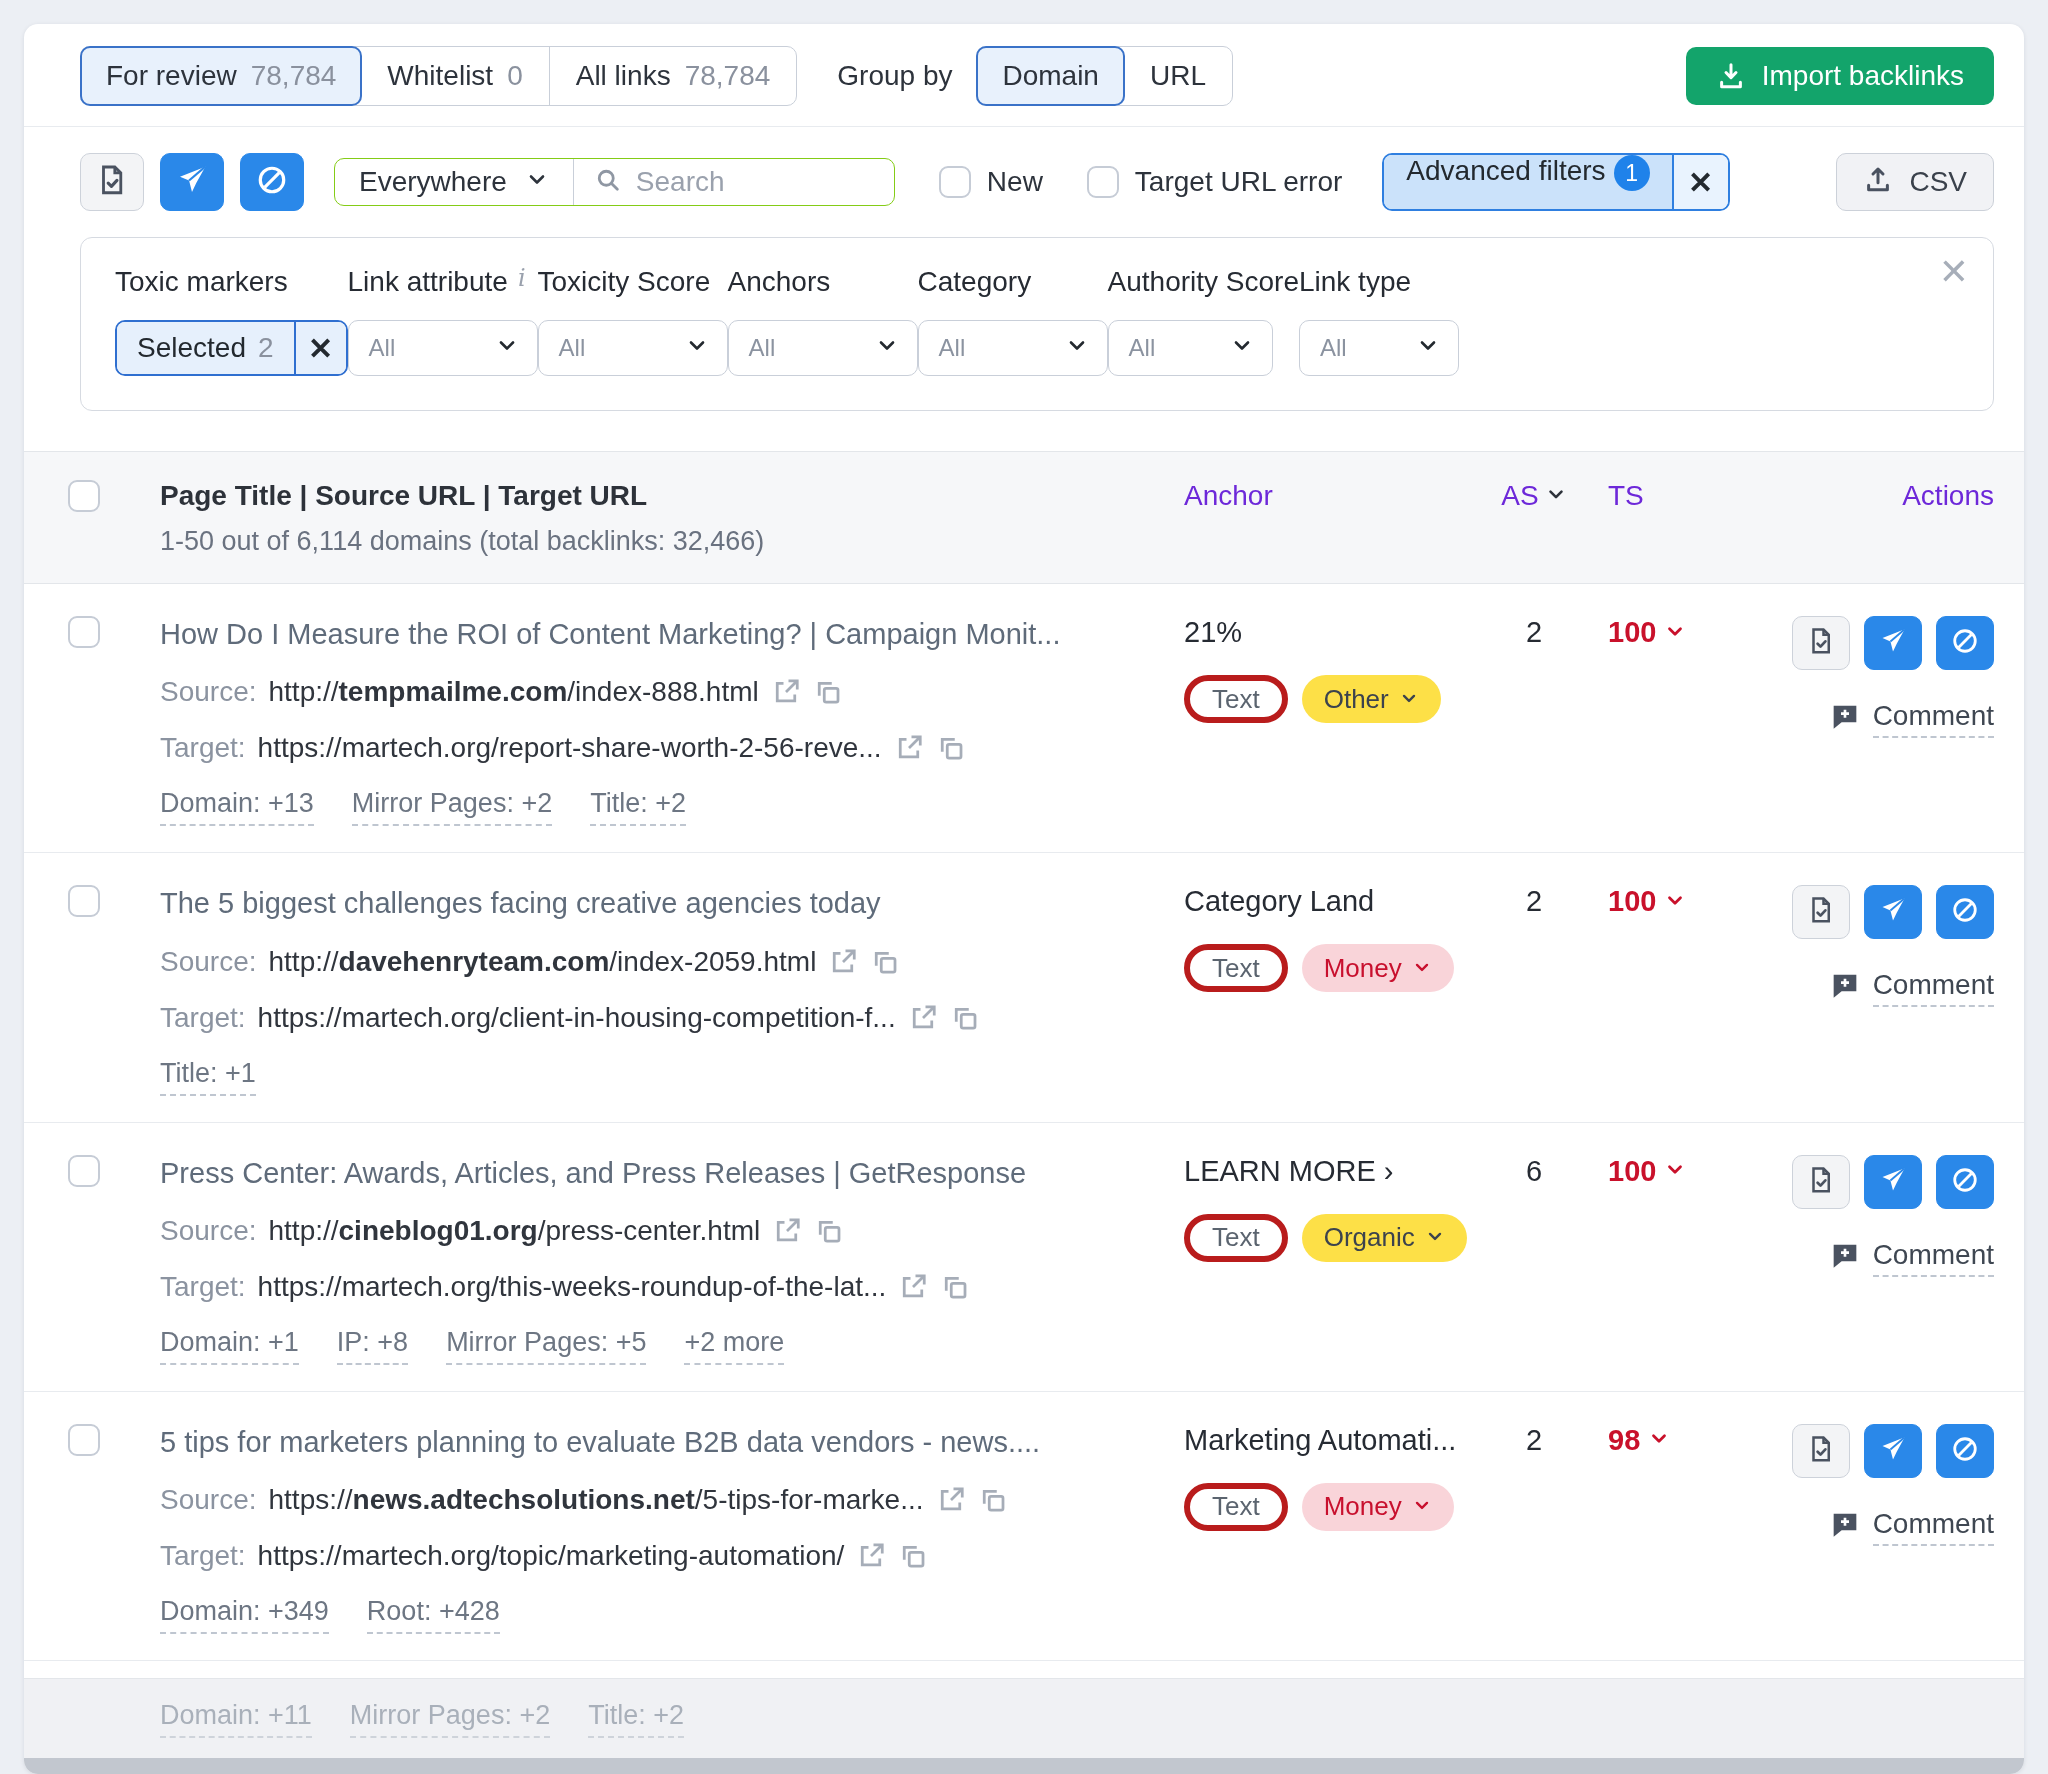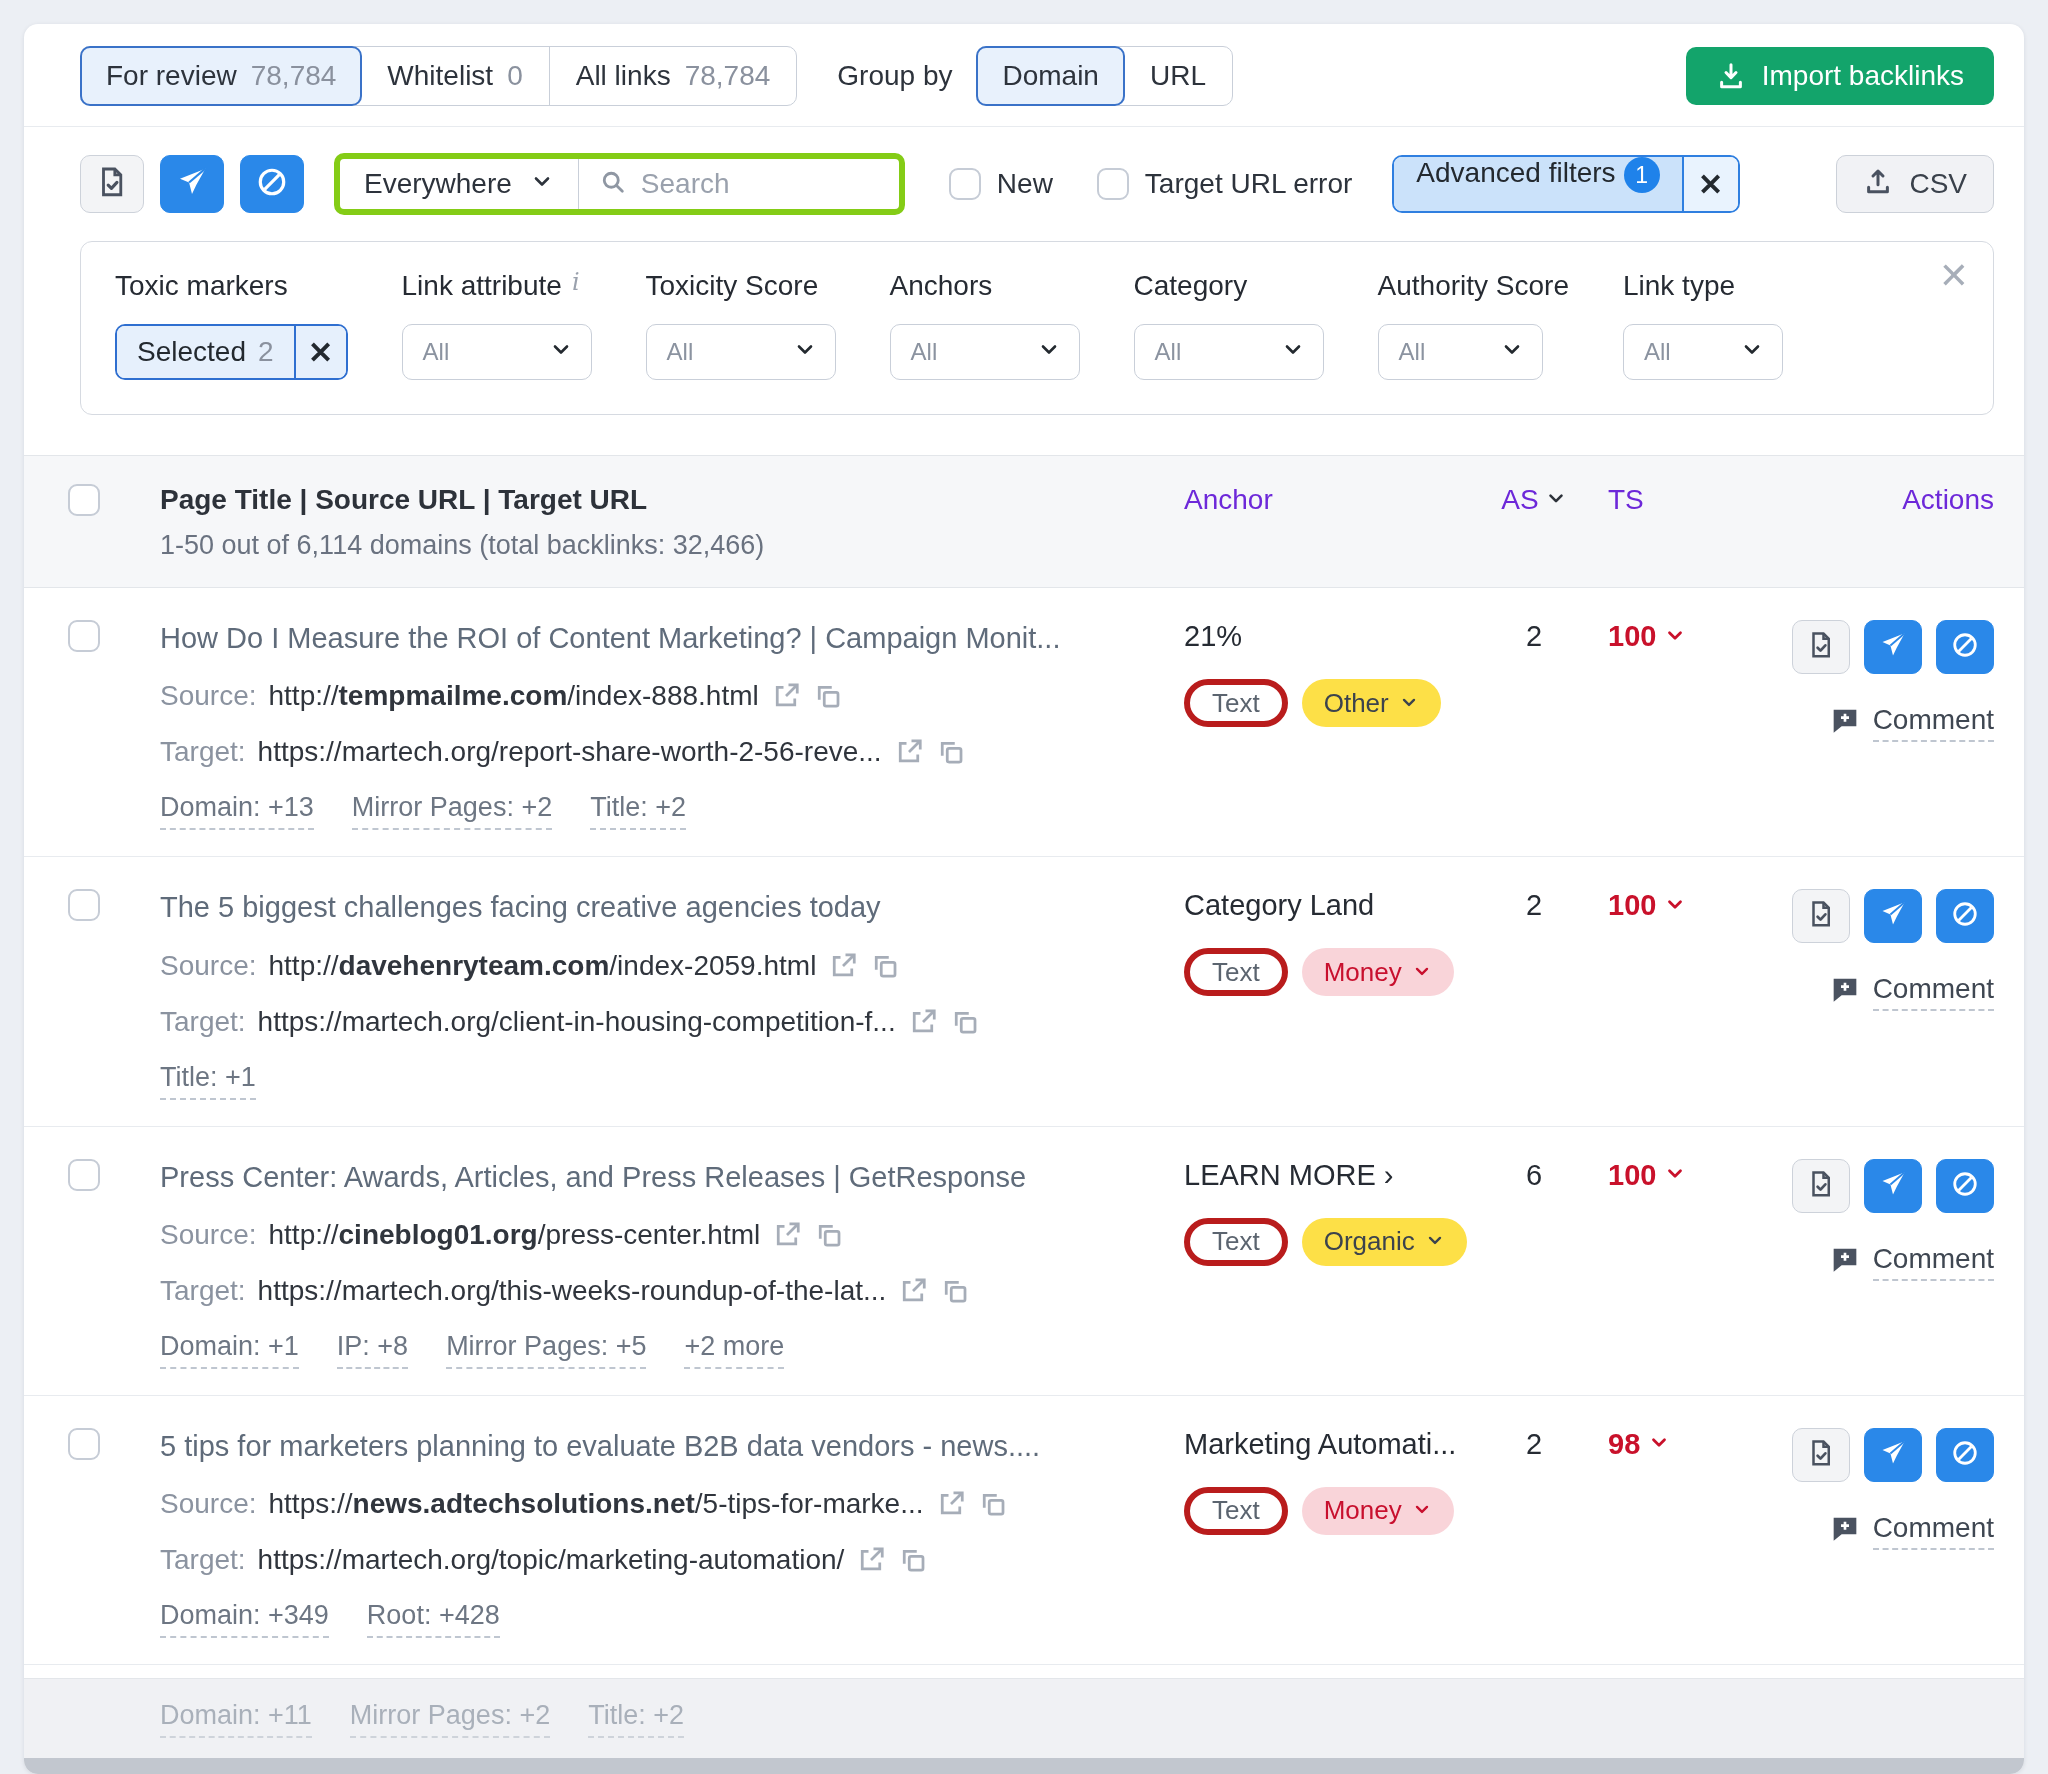--- a/index.html
+++ b/index.html
@@ -15,36 +15,36 @@
   .seg.active { background:#e8f1fc; box-shadow:inset 0 0 0 2px #3a72c8; border-radius:10px; margin:-1px; height:60px; border-right:none; position:relative; z-index:2; }
   .groupby-label { font-size:28px; color:#2d333c; margin:0 24px 0 40px; }
   .btn-green { margin-left:auto; display:flex; align-items:center; gap:16px; background:#13a46b; color:#fff; font-size:28px; border:none; border-radius:10px; height:58px; padding:0 30px; cursor:pointer; }
 
   
   .toolbar { display:flex; align-items:center; padding:26px 30px 0 56px; }
   .ibtn { width:64px; height:58px; border-radius:10px; display:flex; align-items:center; justify-content:center; cursor:pointer; }
   .ib-grey { background:#f3f4f6; border:1px solid #cdd2da; }
   .ib-blue { background:#2a88e9; border:1px solid #2a88e9; }
   .tb-gap { width:16px; }
-  .combo { display:flex; align-items:stretch; border:6px solid #84cc16; border-radius:10px; margin-left:30px; height:62px; }
+  .combo { display:flex; align-items:stretch; border:1px solid #84cc16; border-radius:10px; margin-left:30px; height:48px; }
   .combo .scope { display:flex; align-items:center; gap:18px; padding:0 24px; font-size:28px; color:#2d333c; border-right:1px solid #c9cfd9; cursor:pointer; }
   .combo .searchbox { display:flex; align-items:center; gap:14px; padding:0 20px; width:320px; }
   .combo input { border:none; outline:none; font-size:28px; width:230px; color:#2d333c; font-family:"Liberation Sans", sans-serif; }
   .combo input::placeholder { color:#9aa1ad; }
   .ckrow { display:flex; align-items:center; gap:16px; margin-left:44px; cursor:pointer; }
   .ck { width:32px; height:32px; border:2px solid #c6ccd6; border-radius:9px; background:#fff; }
   .cklabel { font-size:28px; color:#2d333c; }
   .advbtn { display:flex; align-items:stretch; margin-left:40px; border:2px solid #2f7fe0; border-radius:10px; overflow:hidden; height:58px; cursor:pointer; }
   .advbtn .l { display:flex; align-items:flex-start; gap:8px; background:#cbe2fa; padding:0 22px; font-size:28px; color:#23292f; }
   .advbtn .badge { width:36px; height:36px; border-radius:50%; background:#1f82ea; color:#fff; font-size:23px; display:flex; align-items:center; justify-content:center; }
   .advbtn .x { display:flex; align-items:center; justify-content:center; width:56px; background:#e9f3fe; border-left:2px solid #2f7fe0; color:#23292f; font-size:30px; font-weight:bold; }
   .csvbtn { margin-left:auto; display:flex; align-items:center; gap:16px; border:1px solid #ccd1d9; background:#f1f2f5; border-radius:10px; height:58px; padding:0 26px; font-size:28px; color:#3a414b; cursor:pointer; }
 
   
-  .panel { position:relative; margin:26px 30px 0 56px; border:1px solid #d6dae1; border-radius:12px; padding:28px 30px 34px 34px; display:flex; gap:54px; }
+  .panel { position:relative; margin:26px 30px 0 56px; border:1px solid #d6dae1; border-radius:12px; padding:28px 30px 34px 34px; display:flex; }
   .fgroup .flabel { font-size:28px; color:#262b33; margin-bottom:22px; display:flex; gap:10px; align-items:flex-start; }
   .info-i { font-family:"DejaVu Serif", serif; font-style:italic; color:#9aa1ad; font-size:24px; line-height:24px; }
   .fselect { display:flex; align-items:center; justify-content:space-between; width:190px; height:56px; border:1px solid #c9cfd9; border-radius:10px; padding:0 18px 0 20px; font-size:24px; color:#8b93a0; cursor:pointer; background:#fff; }
   .chip { display:flex; align-items:stretch; border:2px solid #2f6fd0; border-radius:10px; overflow:hidden; height:56px; cursor:pointer; }
   .chip .l { display:flex; align-items:center; gap:12px; background:#e6f0fc; padding:0 20px; font-size:28px; color:#23292f; }
   .chip .l .n { color:#8a919e; }
   .chip .x { display:flex; align-items:center; justify-content:center; width:52px; background:#e6f0fc; border-left:2px solid #2f6fd0; font-size:30px; font-weight:bold; color:#23292f; }
   .panel-close { position:absolute; top:16px; right:24px; font-size:36px; color:#a7aeb9; cursor:pointer; line-height:1; }
 
   

